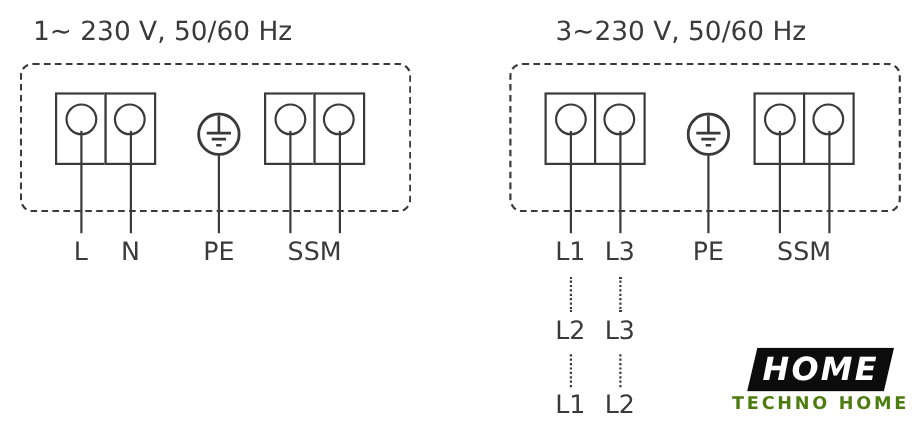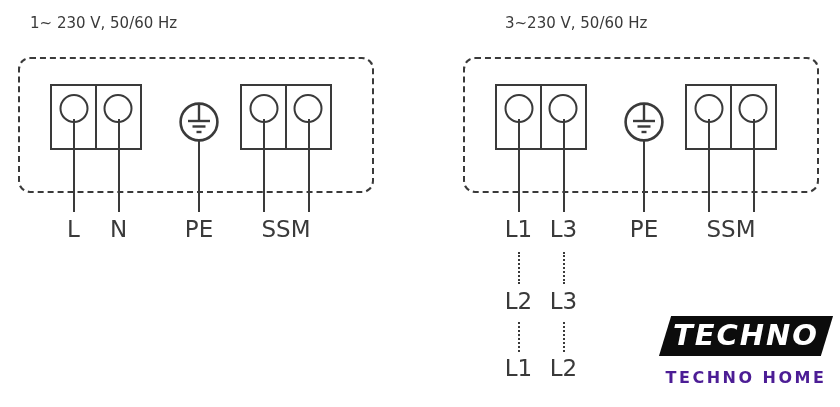--- a/index.html
+++ b/index.html
@@ -8,21 +8,21 @@
     width: 840px;
     height: 407px;
     background: #ffffff;
     font-family: "DejaVu Sans", "Liberation Sans", sans-serif;
     overflow: hidden;
     color: #3a3a3a;
   }
   .abs { position: absolute; }
   .title {
     position: absolute;
-    font-size: 15px;
+    font-size: 24px;
     color: #3a3a3a;
     white-space: nowrap;
   }
   .dashed-box {
     position: absolute;
     border: 2px dashed #3a3a3a;
     border-radius: 12px;
     box-sizing: border-box;
   }
   .tblock { position: absolute; display: flex; }
@@ -81,22 +81,22 @@
   .logo-text {
     font-weight: bold;
     font-style: italic;
     font-size: 29px;
     letter-spacing: 2px;
   }
   .logo-sub {
     font-weight: bold;
     font-size: 16px;
     letter-spacing: 2.5px;
-    color: #4c1d95;
-    margin-top: 12px;
+    color: #4d7c0f;
+    margin-top: 1px;
     white-space: nowrap;
   }
 </style>
 </head>
 <body>
 
 <div class="canvas">
 
   <section>
     <div class="title" style="left:30px; top:14px">1~ 230 V, 50/60 Hz</div>
@@ -191,18 +191,18 @@
 
     <div class="dotted-wire" style="left:517.5px; top:322px; height:30px"></div>
     <div class="dotted-wire" style="left:562.5px; top:322px; height:30px"></div>
 
     <div class="lbl" style="left:518.5px; top:355px">L1</div>
     <div class="lbl" style="left:563.5px; top:355px">L2</div>
   </section>
 
   <div class="logo" style="left:653px; top:316px">
     <div class="logo-badge">
-      <span class="logo-text">TECHNO</span>
+      <span class="logo-text">HOME</span>
     </div>
     <div class="logo-sub">TECHNO HOME</div>
   </div>
 
 </div>
 
 </body></html>

